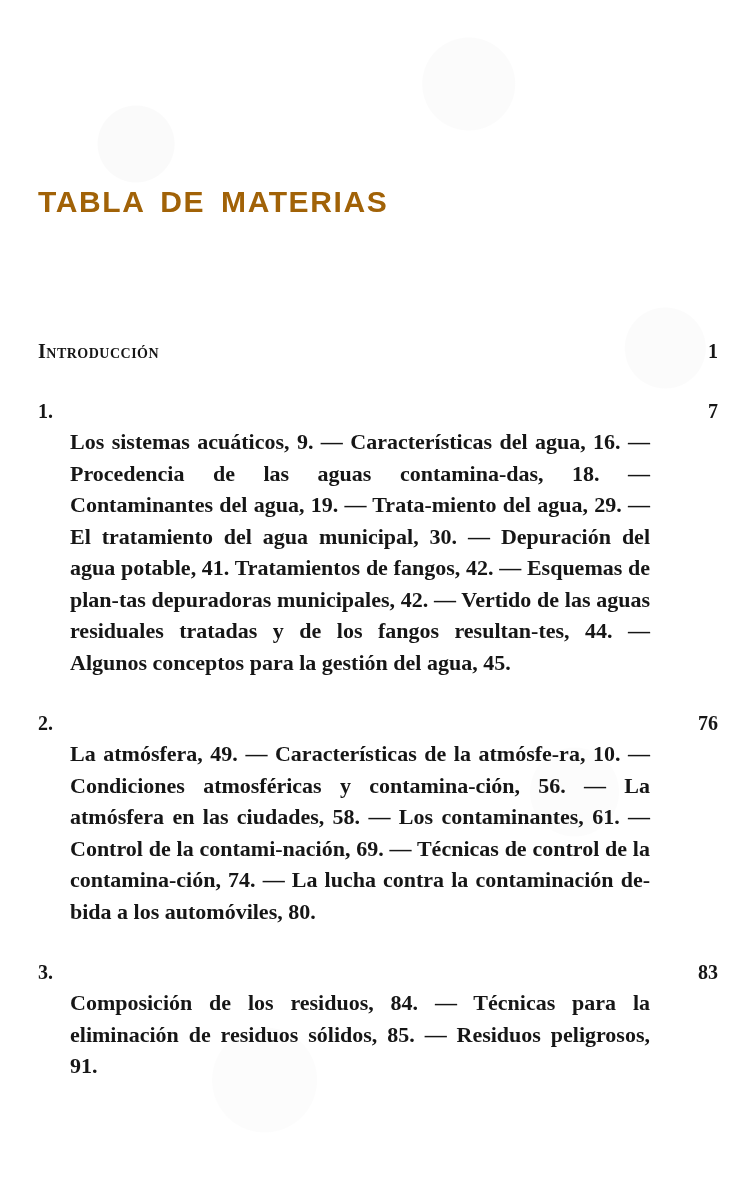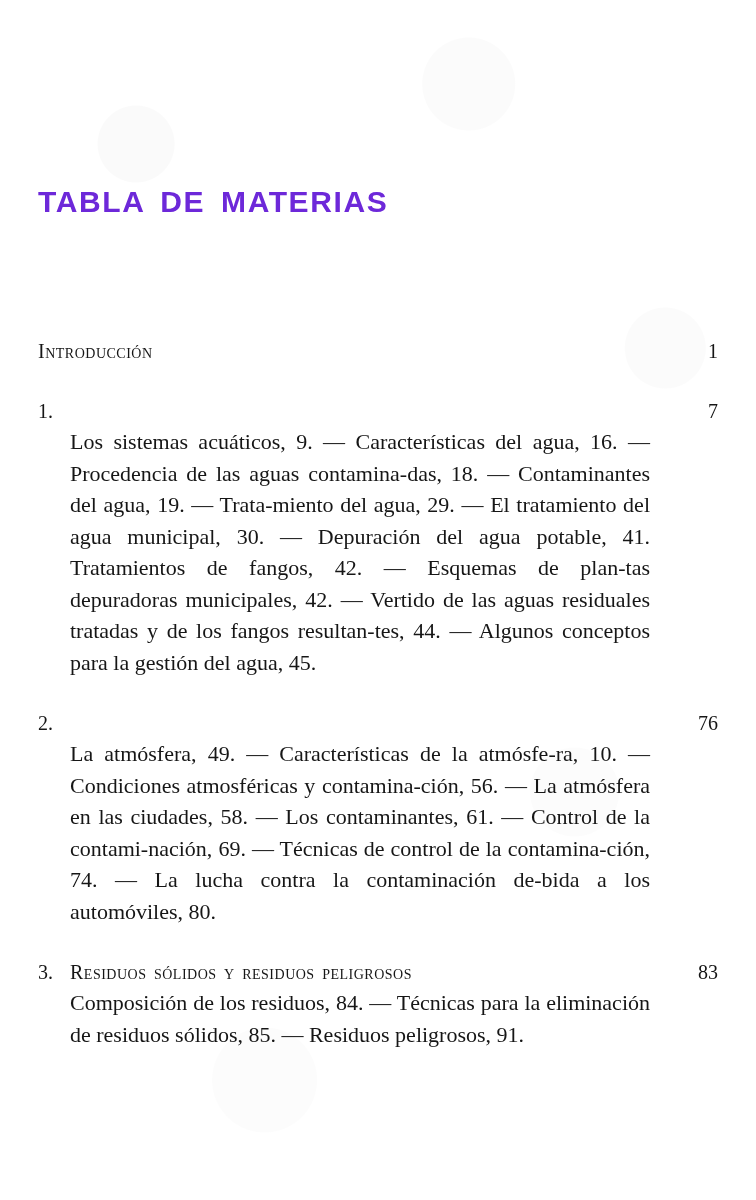--- a/index.html
+++ b/index.html
@@ -40,35 +40,36 @@
   
   .doc-title {
     position: absolute;
     left: 38px;
     top: 185px;
     font-family: "Liberation Sans", "DejaVu Sans", sans-serif;
     font-size: 30px;
     font-weight: 700;
     letter-spacing: 1.6px;
     word-spacing: 6px;
-    color: #6d28d9;
+    color: #a16207;
     white-space: nowrap;
   }
 
   
   .toc {
     position: absolute;
     left: 38px;
     top: 336px;
     width: 680px;
   }
 
   .entry {
     position: relative;
     width: 680px;
+    font-weight: bold;
   }
 
   .entry-head {
     position: relative;
     height: 30px;
     width: 680px;
   }
 
   .entry-num {
     position: absolute;
@@ -154,20 +155,19 @@
         <div class="entry-page">76</div>
       </div>
       <div class="entry-body">La atmósfera, 49. — Características de la atmósfe-ra, 10. — Condiciones atmosféricas y contamina-ción, 56. — La atmósfera en las ciudades, 58. — Los contaminantes, 61. — Control de la contami-nación, 69. — Técnicas de control de la contamina-ción, 74. — La lucha contra la contaminación de-bida a los automóviles, 80.</div>
     </div>
 
     <div class="gap-chap"></div>
 
     <div class="entry">
       <div class="entry-head">
         <div class="entry-num">3.</div>
-        <div class="entry-title">Residuos sólidos y residuos peligrosos</div>
         <div class="entry-page">83</div>
       </div>
       <div class="entry-body">Composición de los residuos, 84. — Técnicas para la eliminación de residuos sólidos, 85. — Residuos peligrosos, 91.</div>
     </div>
 
   </div>
 </div>
 
 </body></html>

